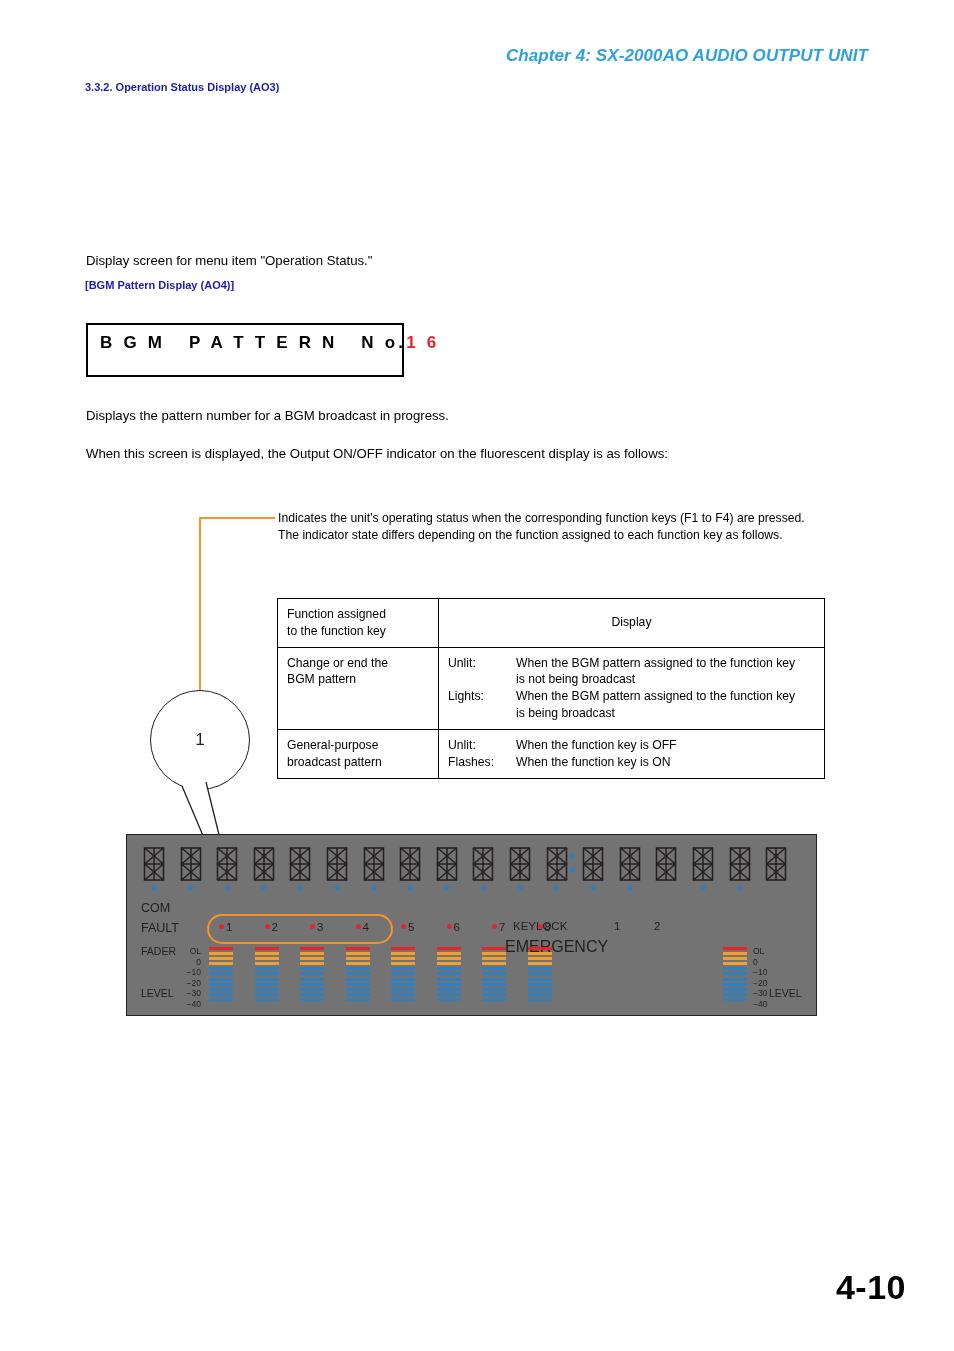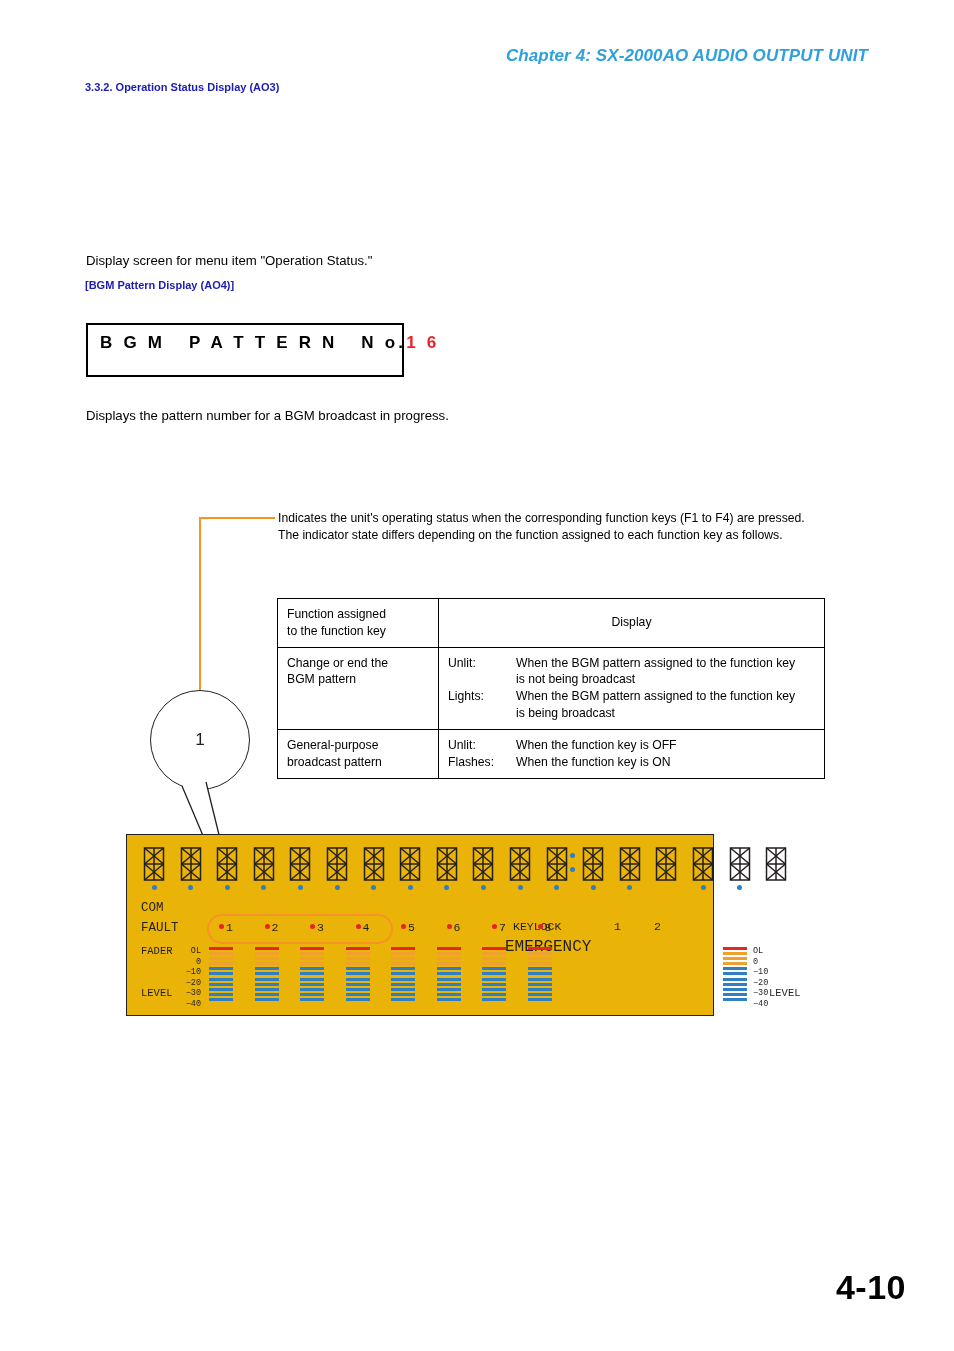--- a/index.html
+++ b/index.html
@@ -91,22 +91,22 @@
   }
   .spec-table td.col1{width:142px;}
   .spec-table td.center{text-align:center;vertical-align:middle;}
   .row-wrap{display:flex;}
   .row-lbl{flex:0 0 auto;padding-right:6px;}
   .row-lbl.w2{width:62px;}
   .row-val{flex:1 1 auto;}
 
   
   .panel{
-    position:absolute;left:126px;top:834px;width:588px;height:182px;
-    border:1.4px solid #231f20;background:#eab308;box-sizing:border-box;font-family:Liberation Mono, monospace;
+    position:absolute;left:126px;top:834px;width:691px;height:182px;
+    border:1.4px solid #231f20;background:#737373;box-sizing:border-box;
   }
   .seg-row{
     position:absolute;left:16px;top:12px;width:668px;height:46px;
   }
   .segchar{
     position:absolute;top:0;width:22px;height:34px;
   }
   .segdot{
     position:absolute;width:5px;height:5px;border-radius:50%;
     background:#2f7fc1;top:38px;
@@ -174,20 +174,21 @@
 
   <div class="para" id="para-ao3">Display screen for menu item "Operation Status."</div>
 
   <div class="h3" id="heading-ao4">[BGM Pattern Display (AO4)]</div>
 
   <div class="lcd" id="lcd-ao4">
     <div class="lcd-text"><span>B G M   P A T T E R N   N o.</span><span class="lcd-red">1 6</span></div>
   </div>
 
   <div class="para" id="para-bgm1">Displays the pattern number for a BGM broadcast in progress.</div>
+  <div class="para" id="para-bgm2">When this screen is displayed, the Output ON/OFF indicator on the fluorescent display is as follows:</div>
 
   <div class="leader-h"></div>
   <div class="leader-v"></div>
 
   <div class="callout-text">
     <span>Indicates the unit's operating status when the corresponding function keys (F1 to F4)</span>
     <span>are pressed.</span><br>
     <span>The indicator state differs depending on the function assigned to each function key as</span>
     <span>follows.</span>
   </div>

